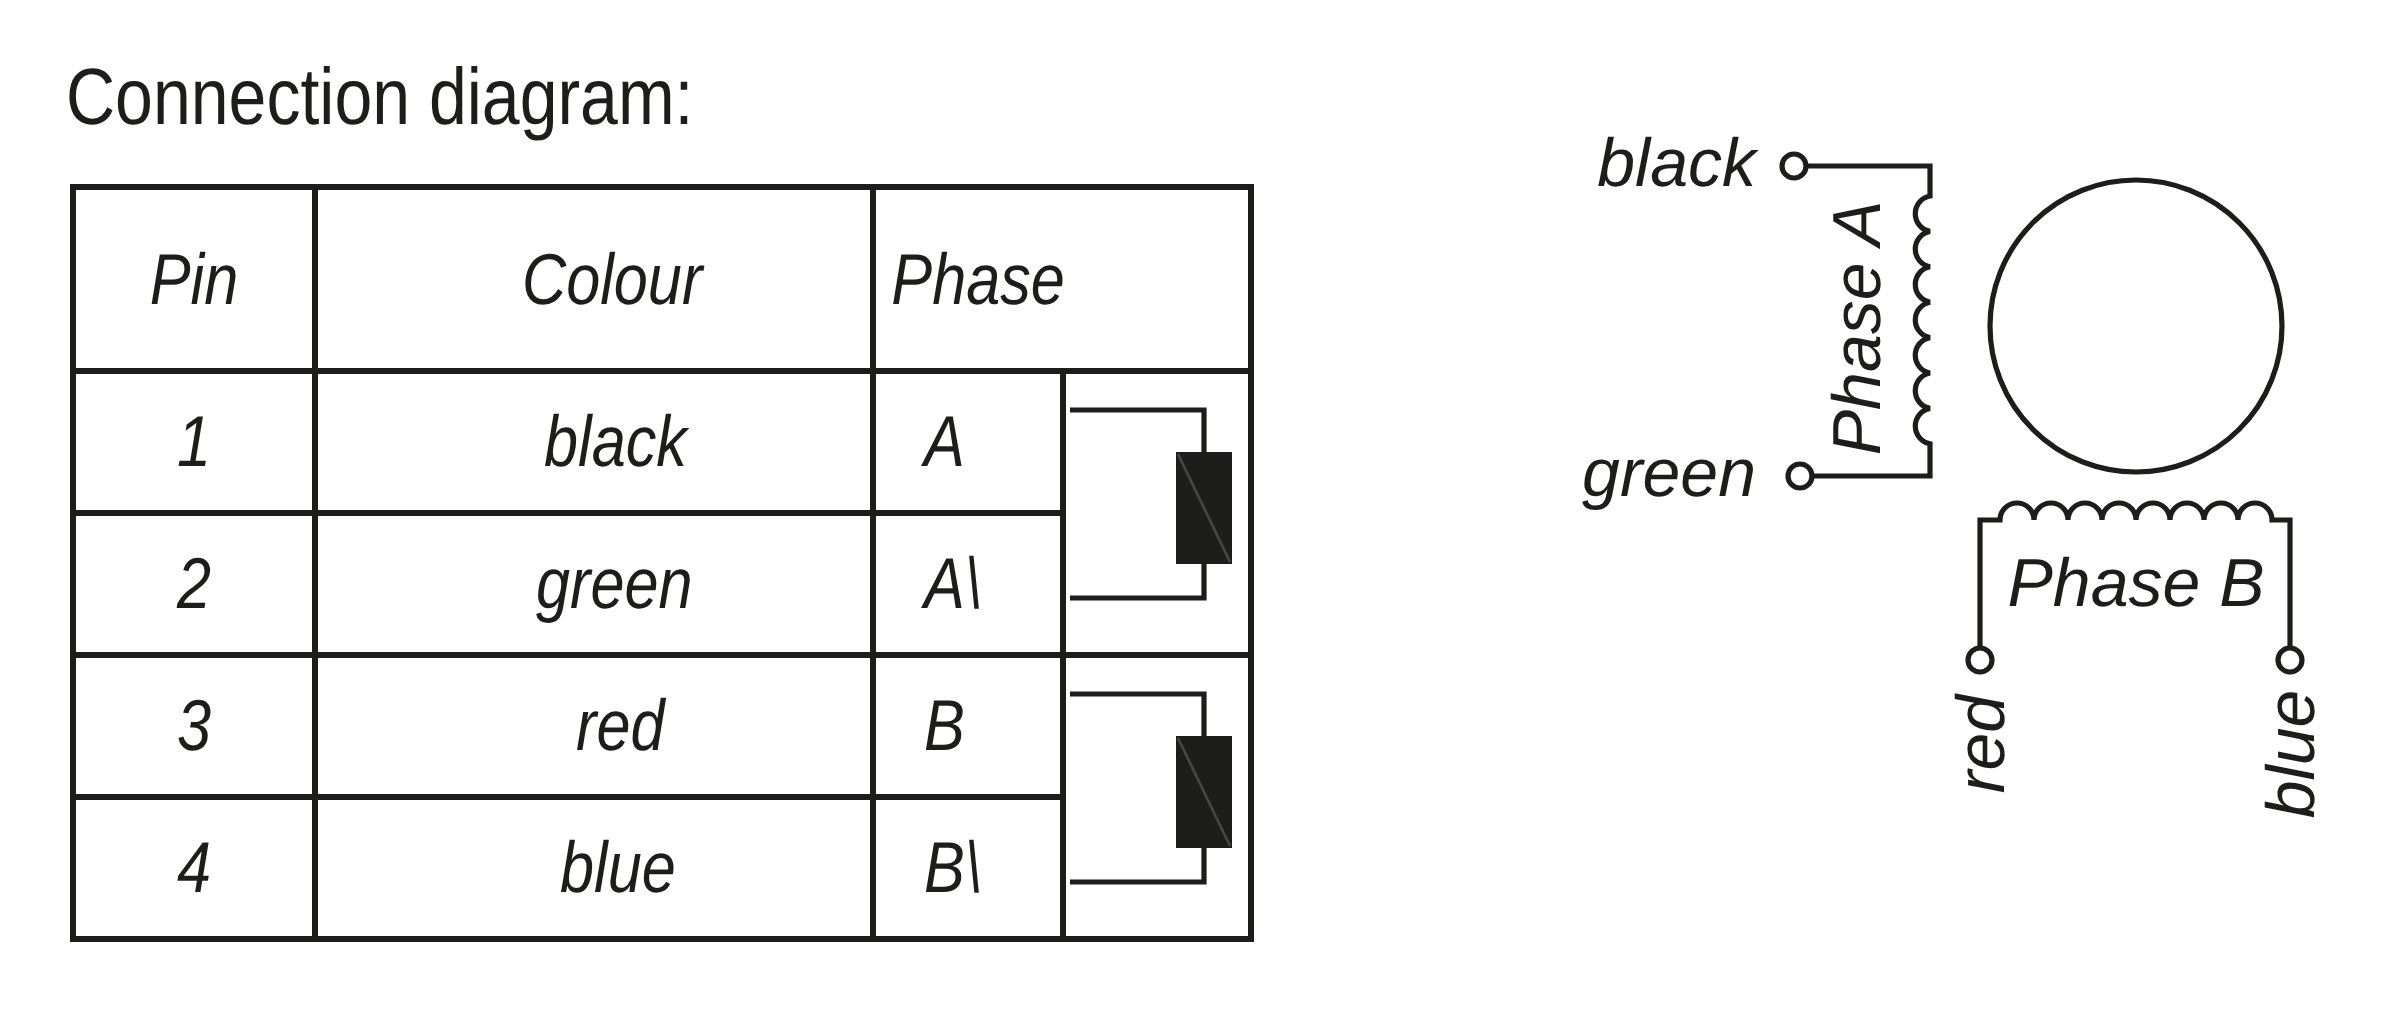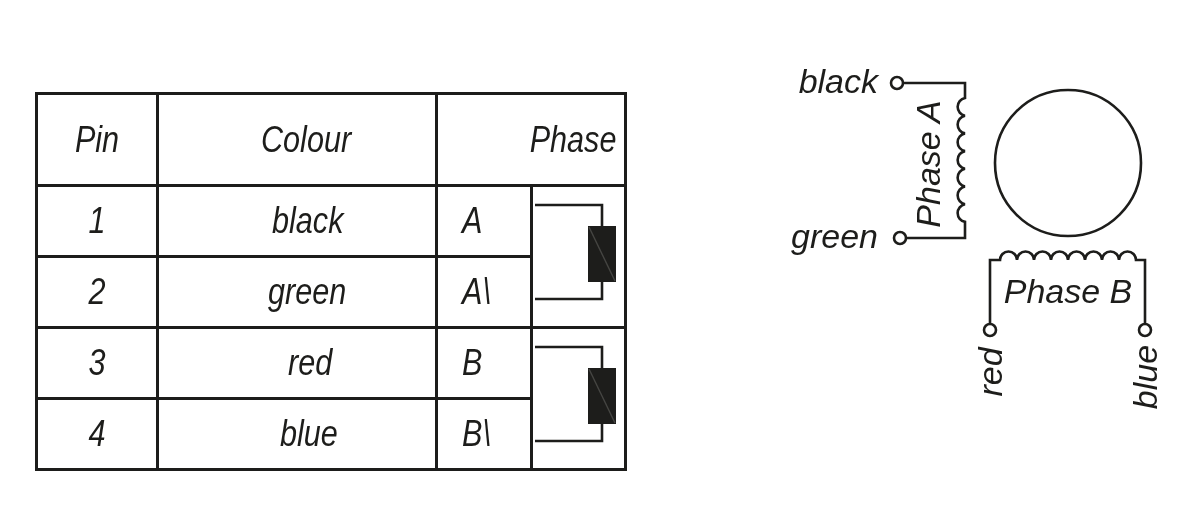--- a/index.html
+++ b/index.html
@@ -15,32 +15,35 @@
   
   #pin-table{position:absolute;left:35px;top:92px;border-collapse:collapse;table-layout:fixed;width:592px;}
   #pin-table td,#pin-table th{border:3px solid #1d1d1b;padding:0;font-weight:normal;
       font-style:italic;font-size:36px;vertical-align:middle;}
   #pin-table th{height:89px;}
   #pin-table td{height:68px;}
   .c-pin{width:118px;text-align:center;}
   .c-colour{width:242px;text-align:center;padding-left:34px !important;}
   .c-phase{width:95px;text-align:left;padding-left:24px !important;}
   .c-sym{width:137px;text-align:center;}
-  th.c-phase-head{text-align:right;padding-left:0 !important;}
+  th.c-phase-head{text-align:left;padding-left:0 !important;}
 
   
   #schematic{position:absolute;left:755px;top:40px;}
   .ink{stroke:#1d1d1b;fill:none;stroke-width:2.6;}
   .lbl{font-family:"Liberation Sans",sans-serif;font-style:italic;font-size:34px;fill:#1d1d1b;}
 </style>
 </head>
 <body>
 
 <div id="page">
 
+  <div id="title">
+    <span class="cond">Connection diagram:</span>
+  </div>
 
   <table id="pin-table">
     <tbody>
         <tr>
       <th class="c-pin">
         <span class="cond-c">Pin</span></th>
       <th class="c-colour">
         <span class="cond">Colour</span></th>
       <th class="c-phase-head" colspan="2">
         <span class="cond-c">Phase</span></th>

